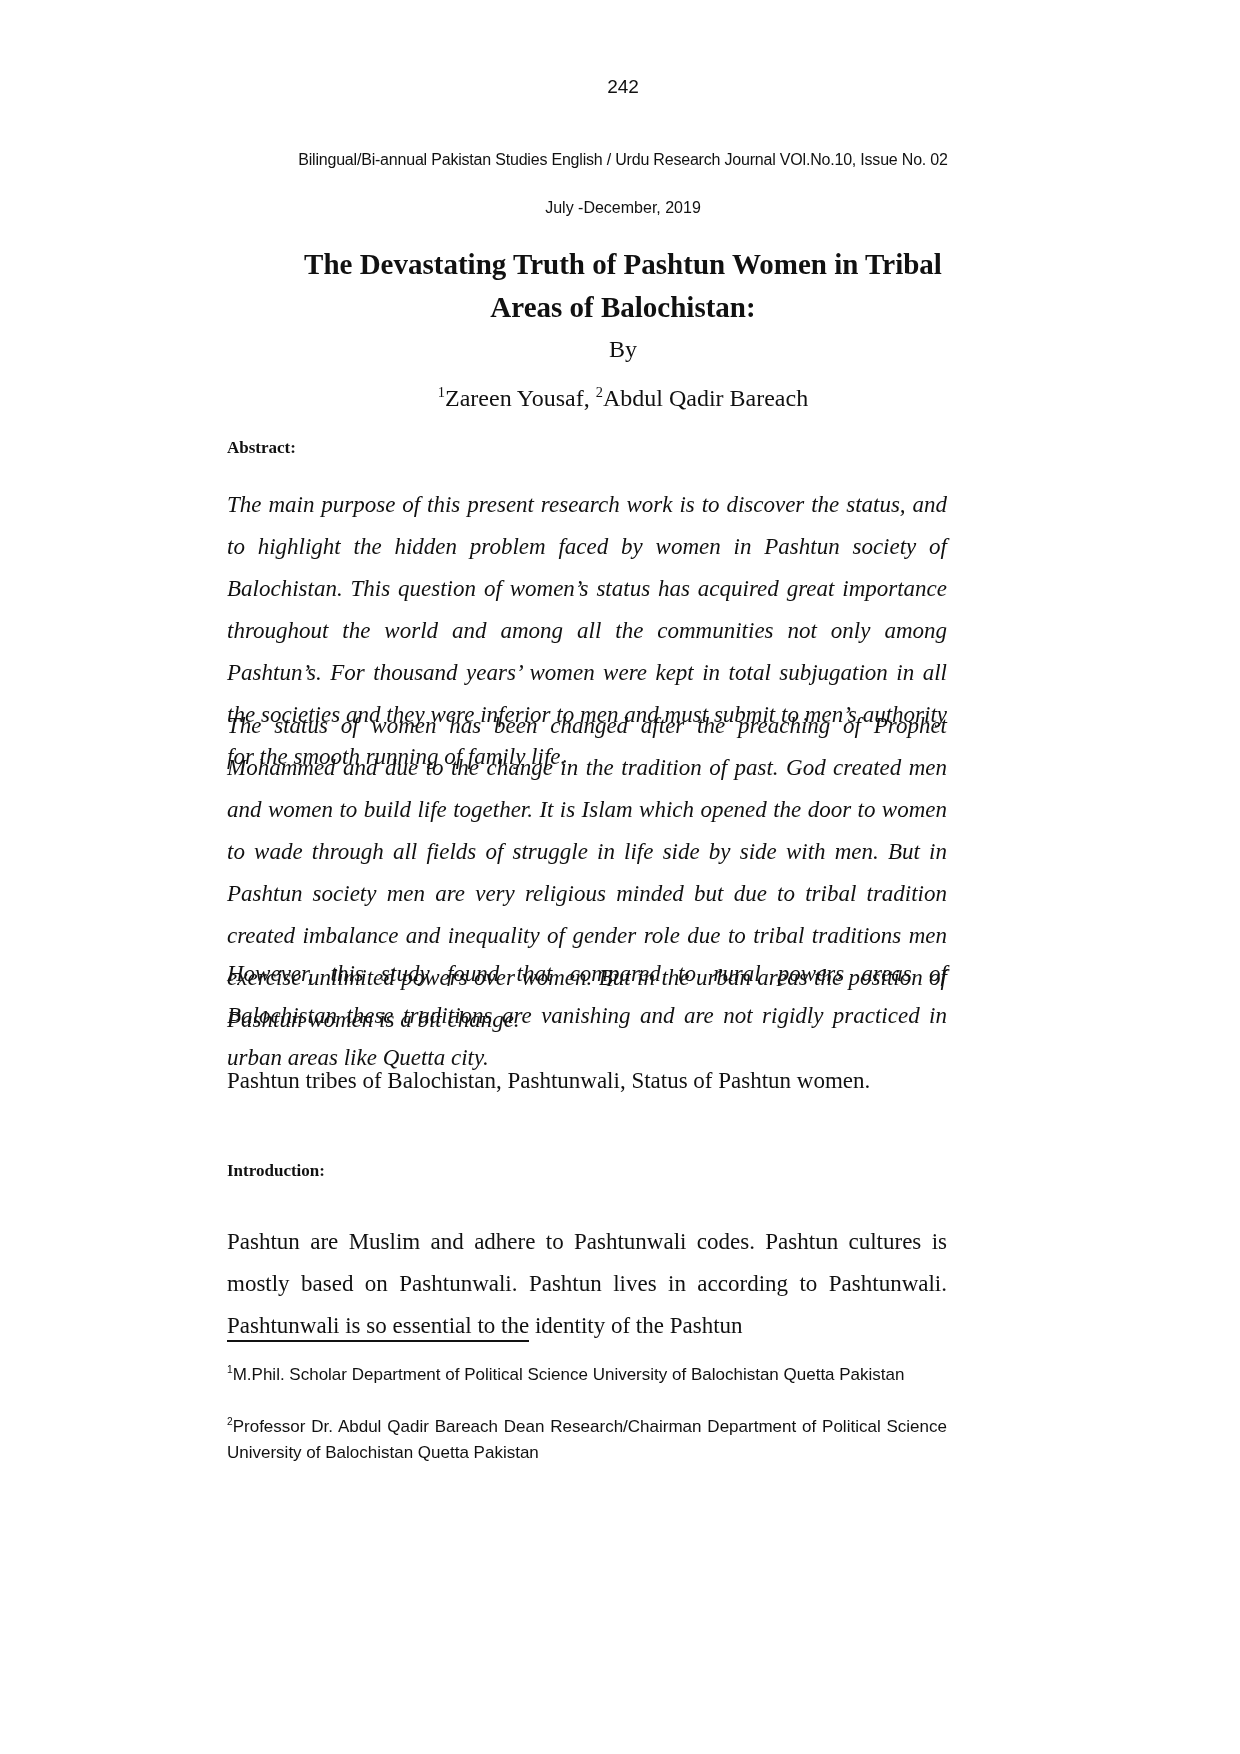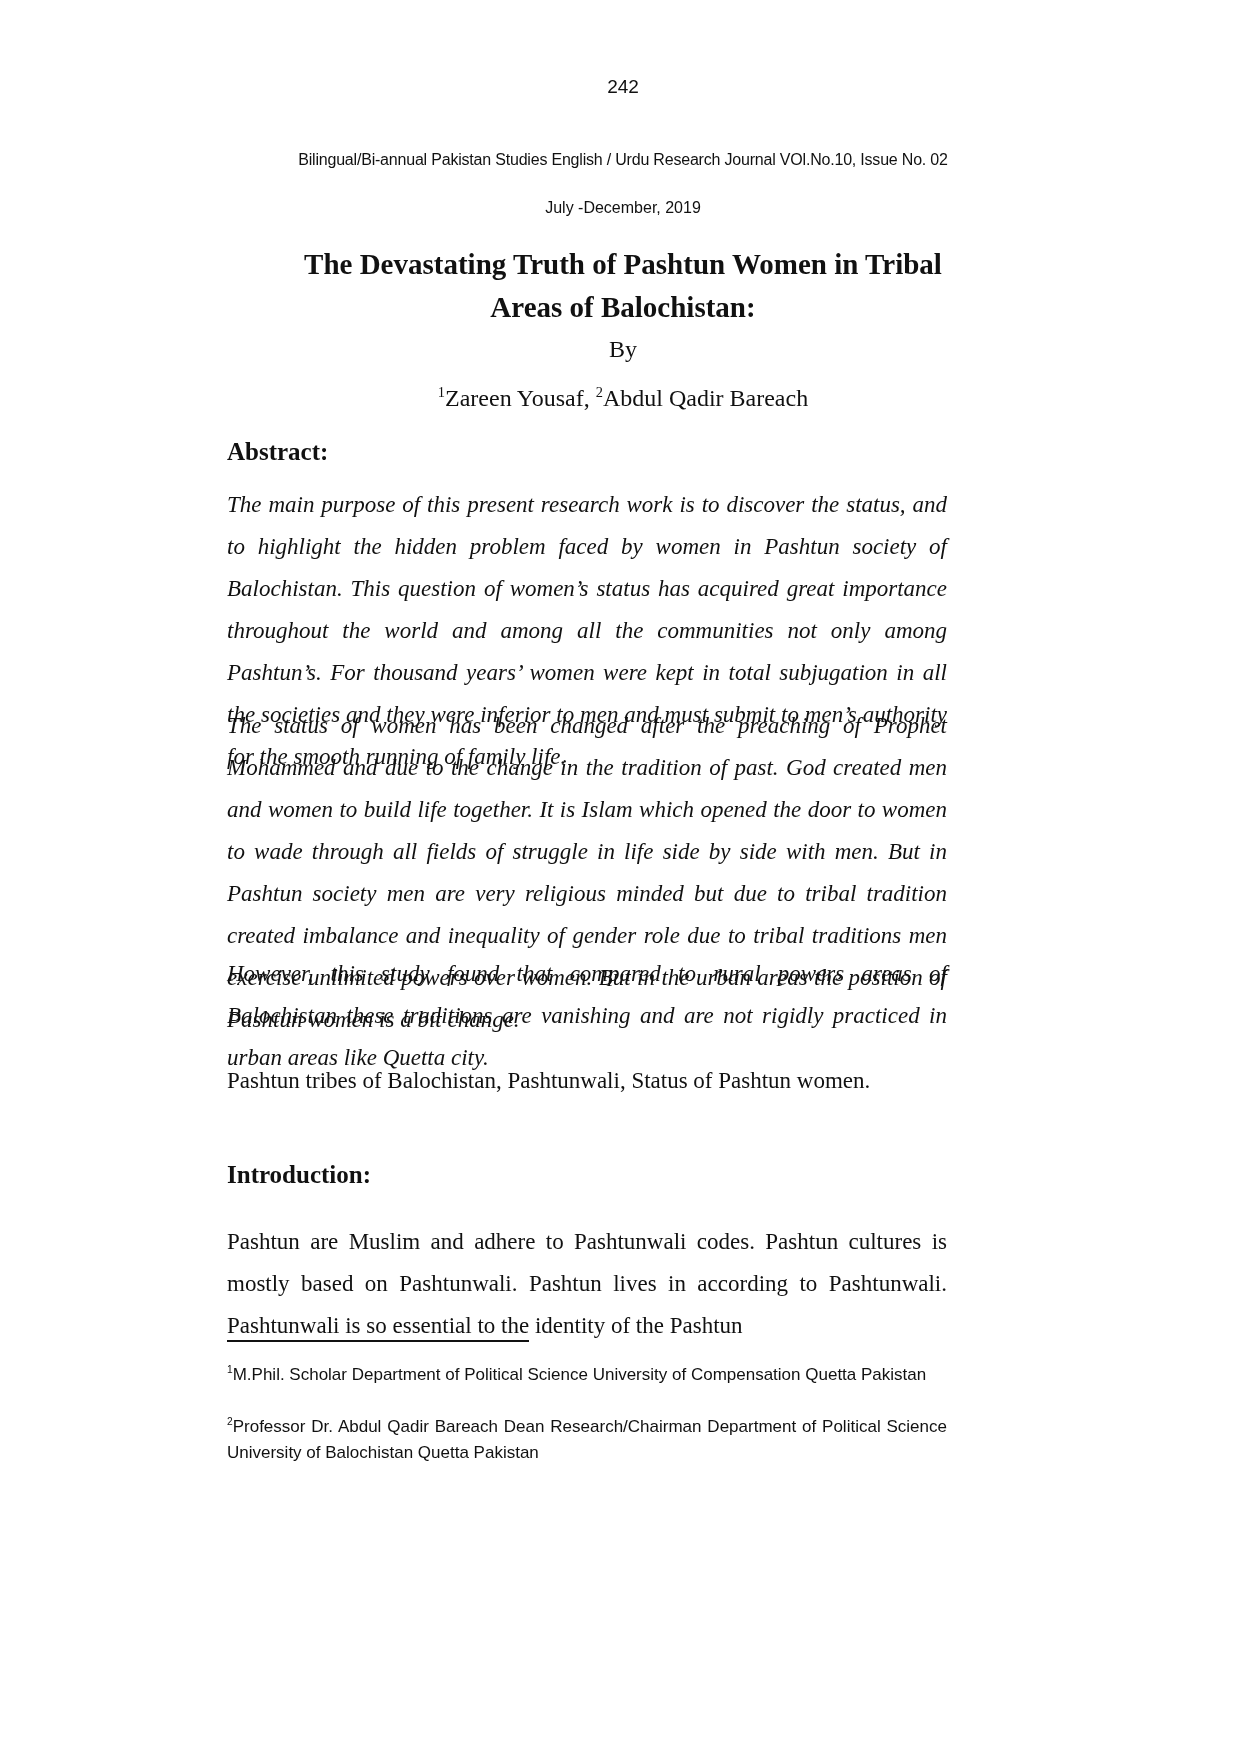--- a/index.html
+++ b/index.html
@@ -9,21 +9,21 @@
   .serif { font-family: "Liberation Serif", "DejaVu Serif", serif; }
   .center { left: 0; width: 1170px; text-align: center; padding-left: 38px; }
   #page-number { top: 76px; font-size: 19px; }
   #journal-header { top: 151px; font-size: 16px; letter-spacing: -0.2px; }
   #issue-date { top: 199px; font-size: 16px; }
   #title { top: 243px; font-size: 29px; font-weight: bold; line-height: 43px; }
   #byline { top: 336px; font-size: 24px; }
   #authors { top: 385px; font-size: 24px; }
   sup { font-size: 60%; vertical-align: super; line-height: 0; }
   .col { left: 227px; width: 720px; }
-  .heading { font-size: 25px; font-weight: bold; }
+  .heading { font-size: 17px; font-weight: bold; }
   #abstract-heading { top: 438px; }
   .para { font-size: 23px; font-style: italic; line-height: 42px; text-align: justify; margin: 0; }
   #abstract-p1 { top: 484px; }
   #abstract-p2 { top: 705px; }
   #abstract-p3 { top: 953px; }
   #keywords { top: 1058px; font-size: 23px; line-height: 45px; }
   #keywords b { font-weight: bold; }
   #intro-heading { top: 1161px; }
   #intro-p1 { top: 1221px; font-style: normal; }
   #footnote-rule { left: 227px; top: 1340px; width: 302px; height: 2px; background: #111; }
@@ -56,14 +56,14 @@
 <p id="abstract-p3" class="abs col serif para">However, this study found that compared to rural powers areas of Balochistan these traditions are vanishing and are not rigidly practiced in urban areas like Quetta city.</p>
 
 <div id="keywords" class="abs col serif">
   <div>Pashtun tribes of Balochistan, Pashtunwali, Status of Pashtun women.</div>
 </div>
 
 <div id="intro-heading" class="abs col serif heading">Introduction:</div>
 <p id="intro-p1" class="abs col serif para">Pashtun are Muslim and adhere to Pashtunwali codes. Pashtun cultures is mostly based on Pashtunwali. Pashtun lives in according to Pashtunwali. Pashtunwali is so essential to the identity of the Pashtun</p>
 
 <div id="footnote-rule" class="abs"></div>
-<p id="footnote-1" class="abs col sans footnote"><sup>1</sup><span>M.Phil. Scholar Department of Political Science University of Compensation Quetta Pakistan</span></p>
+<p id="footnote-1" class="abs col sans footnote"><sup>1</sup><span>M.Phil. Scholar Department of Political Science University of Balochistan Quetta Pakistan</span></p>
 <p id="footnote-2" class="abs col sans footnote"><sup>2</sup><span>Professor Dr. Abdul Qadir Bareach Dean Research/Chairman Department of Political Science University of Balochistan Quetta Pakistan</span></p>
 
 </body></html>

